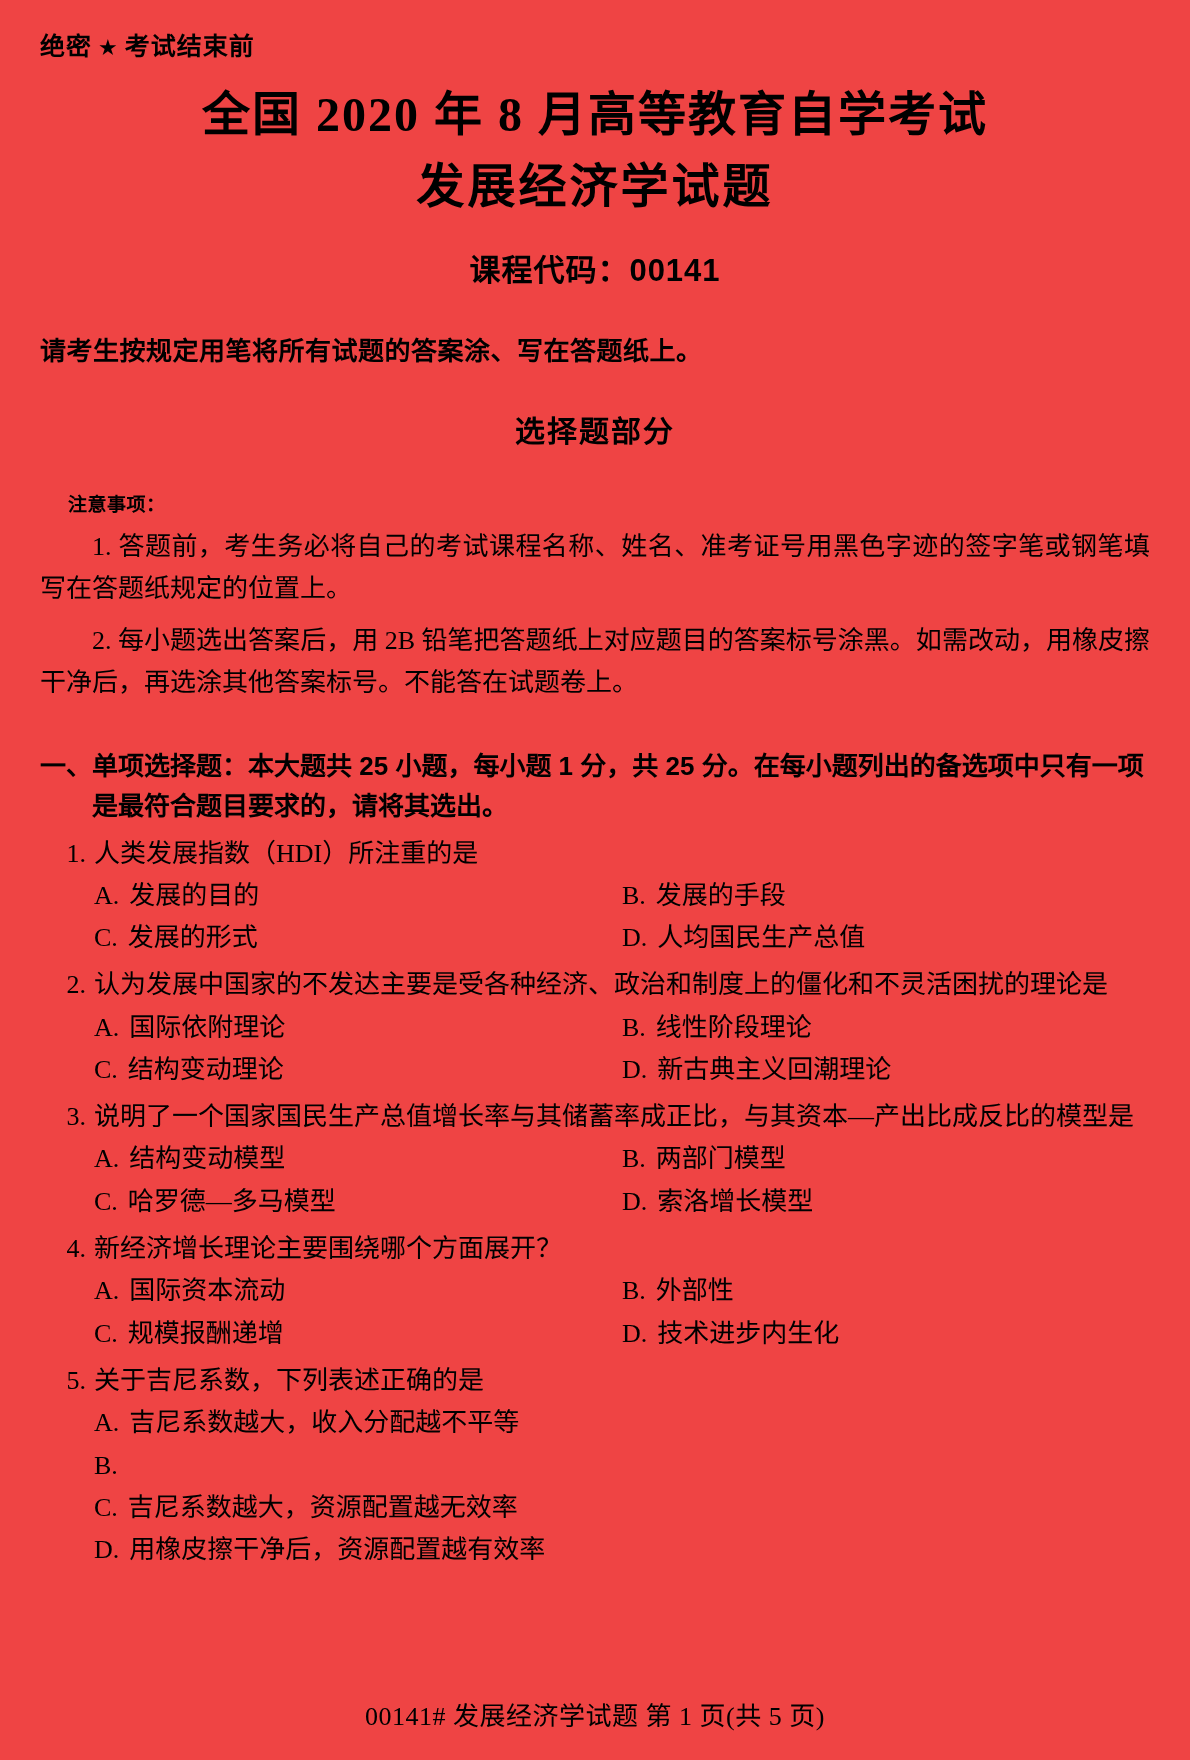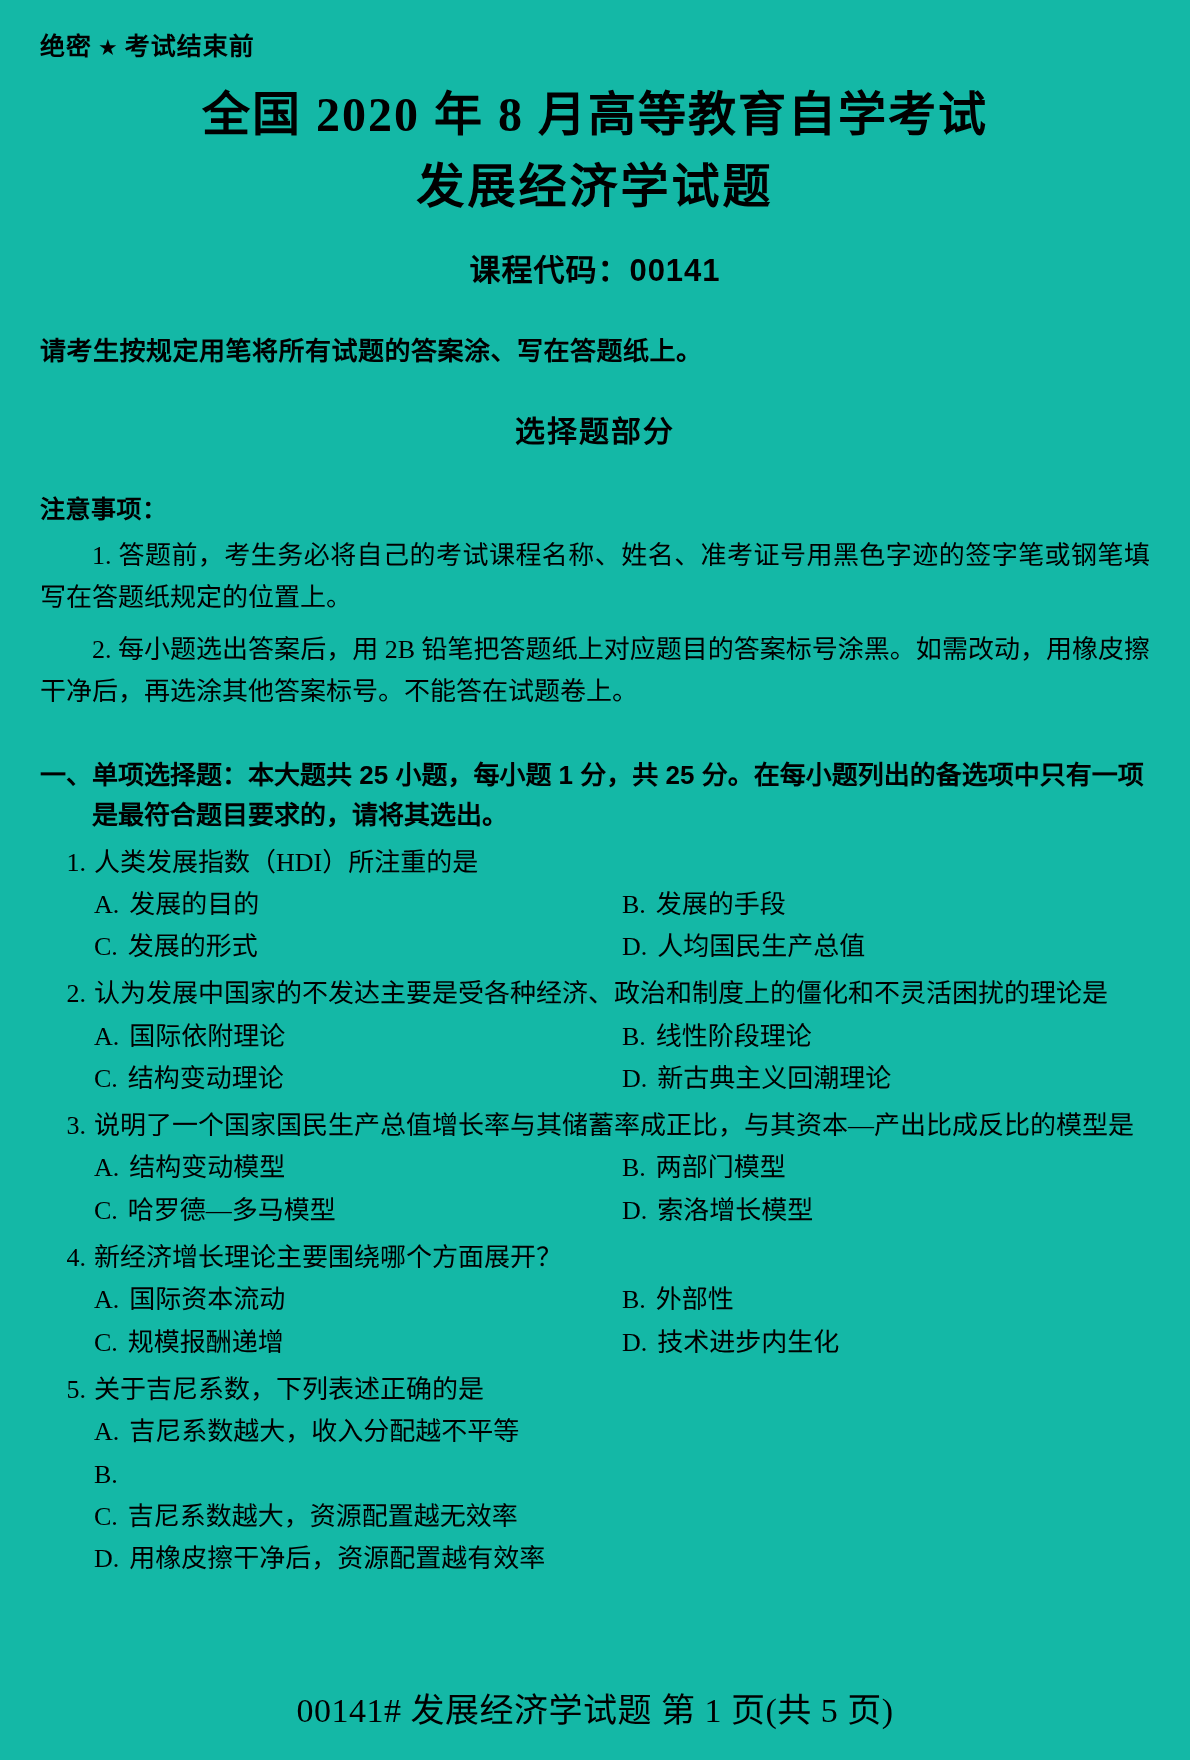--- a/index.html
+++ b/index.html
@@ -10,21 +10,21 @@
   }
   body {
     font-family: "Liberation Serif", "DejaVu Serif", serif;
     color: #000000;
   }
   .page {
     position: relative;
     width: 1190px;
     height: 1760px;
     margin: 0 auto;
-    background: #14b8a6;
+    background: #ef4444;
     overflow: hidden;
     box-sizing: border-box;
     padding: 0;
   }
   .inner {
     position: absolute;
     left: 40px;
     top: 30px;
     width: 1110px;
   }
@@ -81,23 +81,24 @@
     font-weight: 700;
     text-align: center;
     margin-top: 40px;
     letter-spacing: 2px;
   }
 
   
   .notes-wrap { margin-top: 38px; }
   .notes-heading {
     font-family: "Liberation Sans", "DejaVu Sans", sans-serif;
-    font-size: 25px;
+    font-size: 19px;
     font-weight: 700;
     letter-spacing: 0.5px;
+    margin-left: 28px;
   }
   .note-item {
     font-size: 26px;
     line-height: 1.62;
     text-indent: 2em;
     margin-top: 10px;
     text-align: justify;
     letter-spacing: 0px;
   }
 
@@ -153,21 +154,21 @@
   }
   .option .opt-text { flex: 0 1 auto; }
 
   
   .footer {
     position: absolute;
     left: 0;
     right: 0;
     bottom: 28px;
     text-align: center;
-    font-size: 34px;
+    font-size: 26px;
     letter-spacing: 0.5px;
     font-family: "Liberation Serif", "DejaVu Serif", serif;
   }
 </style>
 </head>
 <body>
 
 <div class="page">
   <div class="inner">
 

